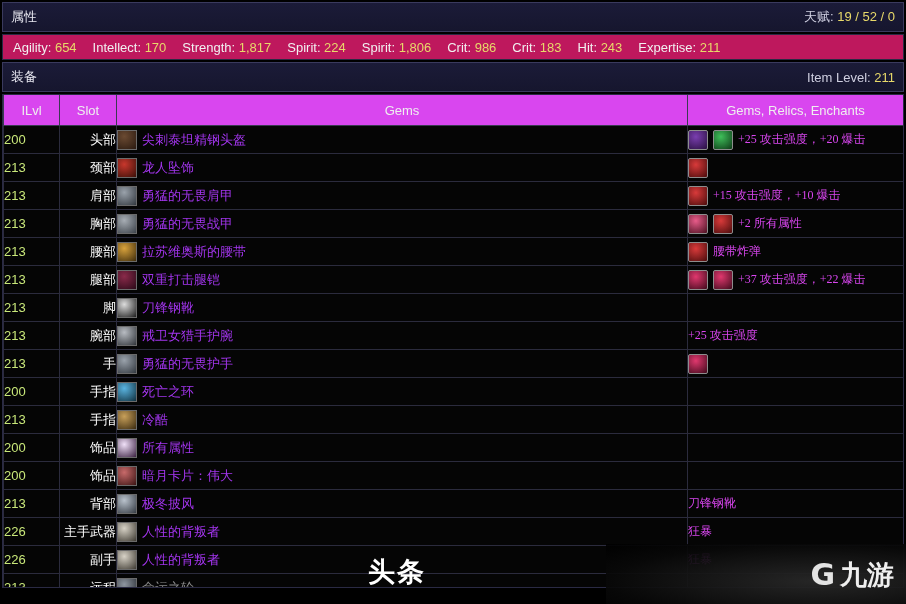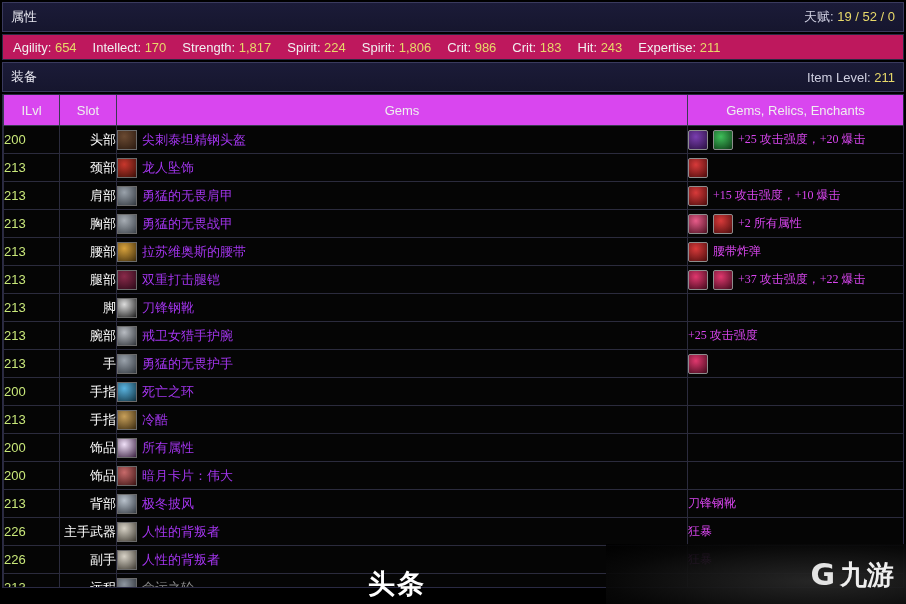--- a/index.html
+++ b/index.html
@@ -94,21 +94,21 @@
     padding-right:12px;box-sizing:border-box;gap:6px;
     pointer-events:none;
   }
   .wm-g{
     font-size:30px;font-weight:bold;color:#e3e3e3;
     font-family:"DejaVu Sans",sans-serif;line-height:1;
     letter-spacing:-1px;
   }
   .wm-cn{font-size:27px;font-weight:bold;color:#efefef;line-height:1;}
   .wm-toutiao{
-    position:absolute;left:-238px;bottom:8px;
+    position:absolute;left:-238px;bottom:20px;
     font-size:27px;font-weight:bold;color:#ffffff;
     letter-spacing:2px;line-height:1;
   }
 </style>
 </head>
 <body>
 
 <div class="page">
 
   <div class="panel-bar">

